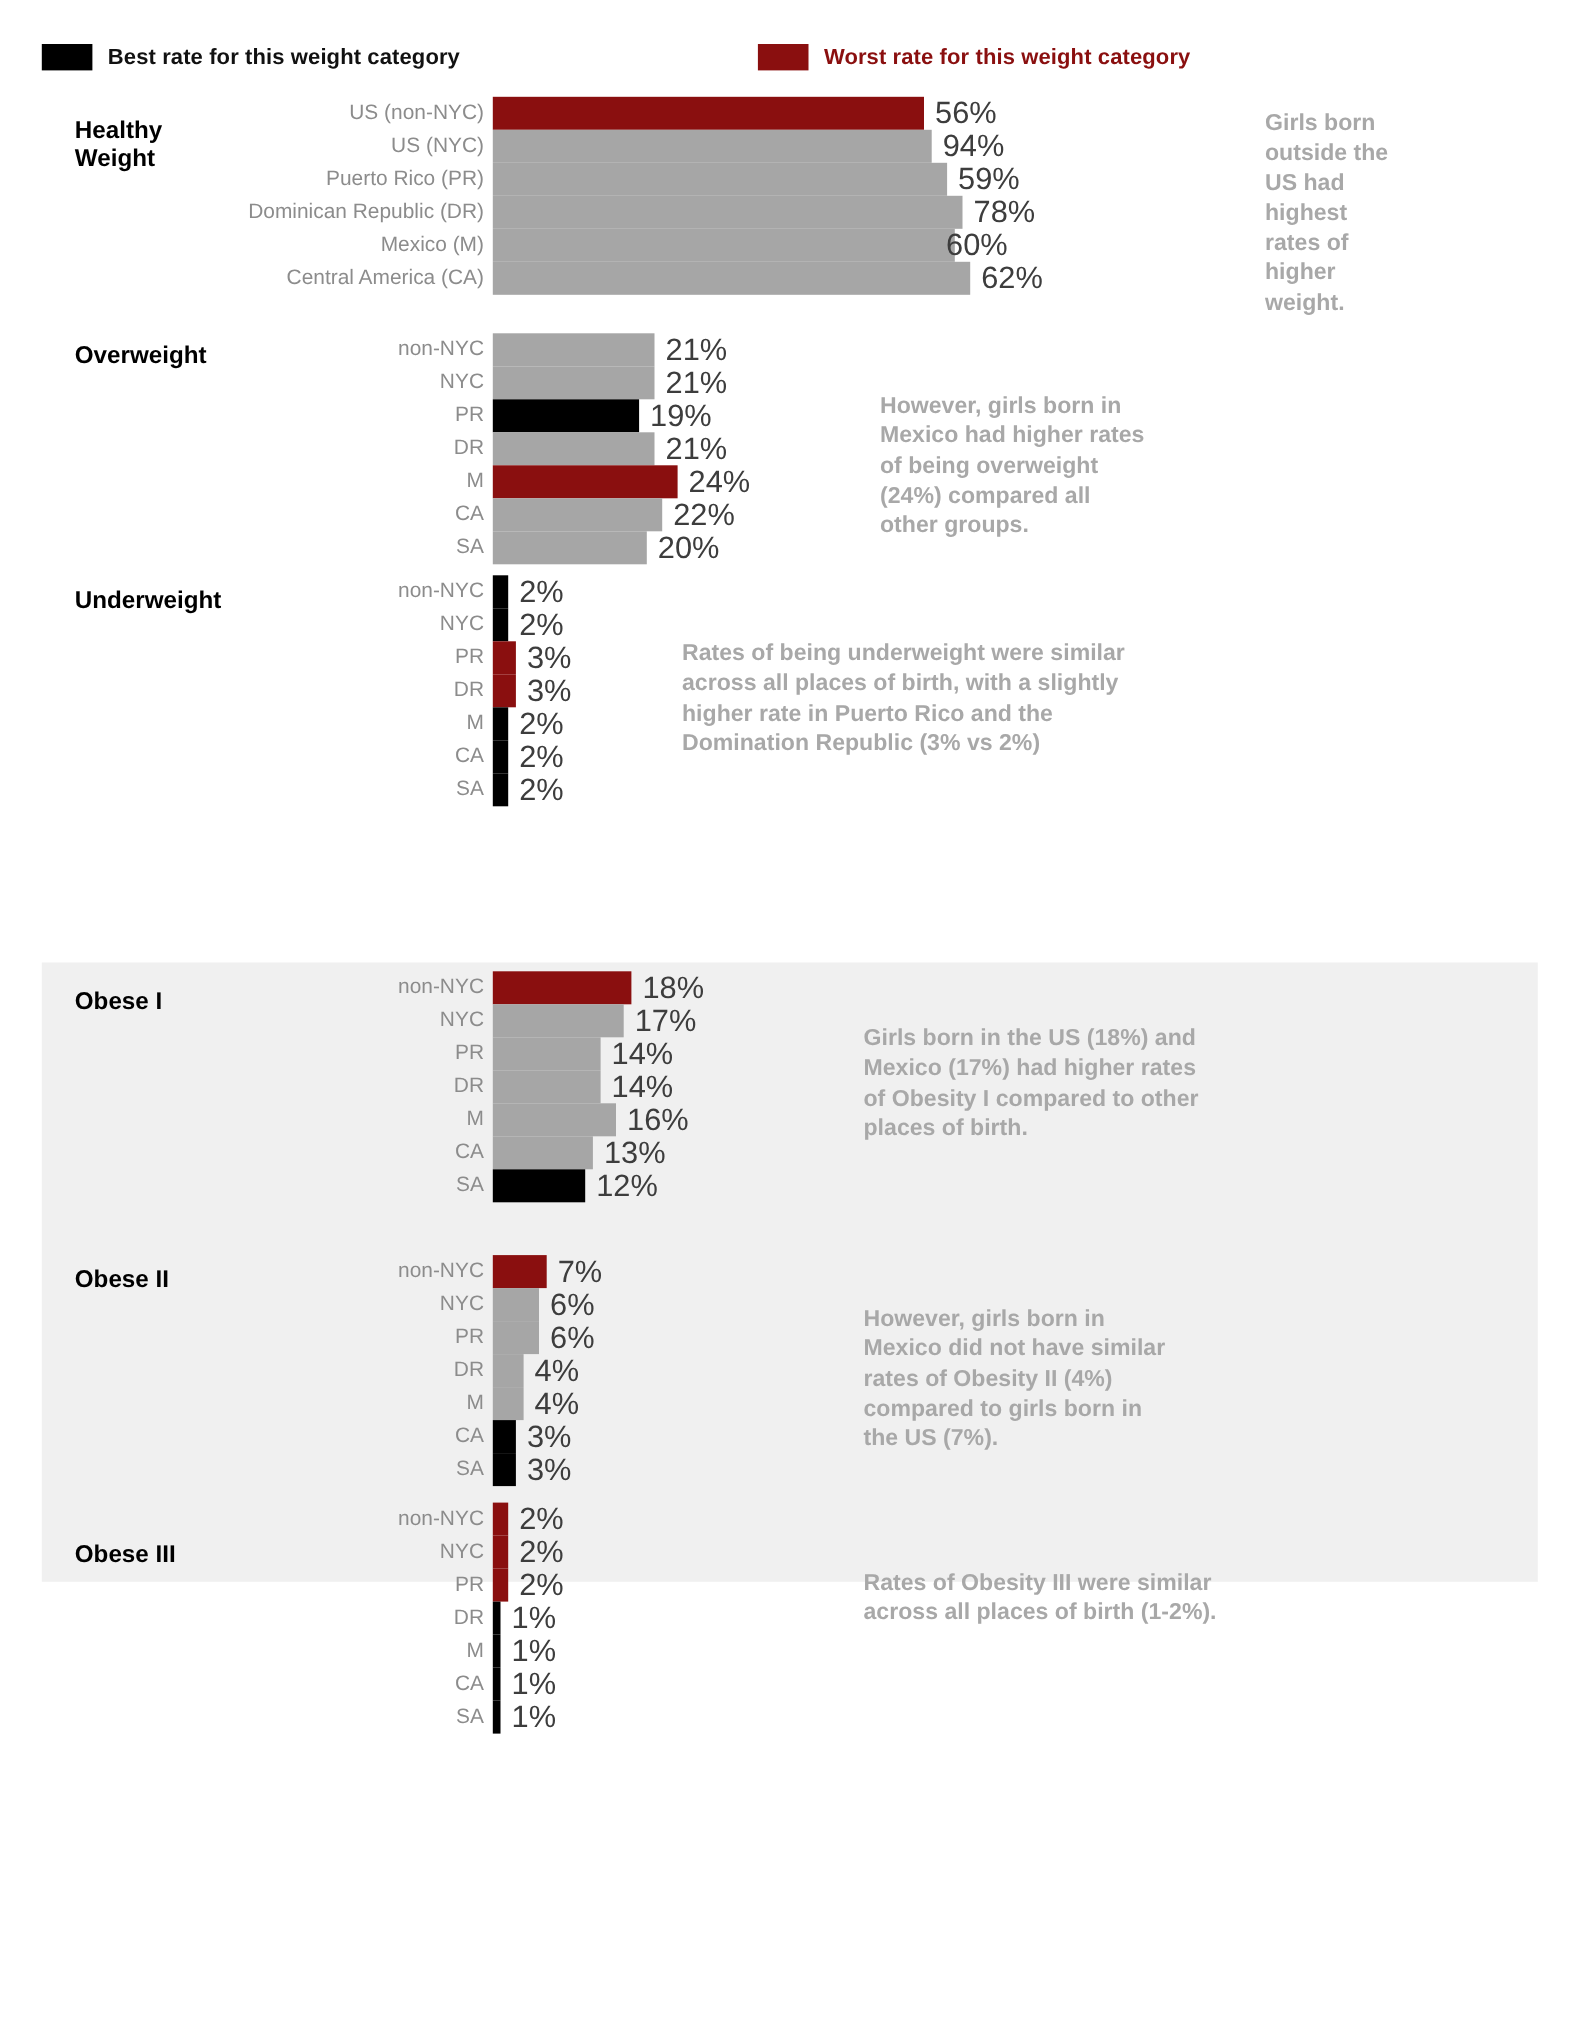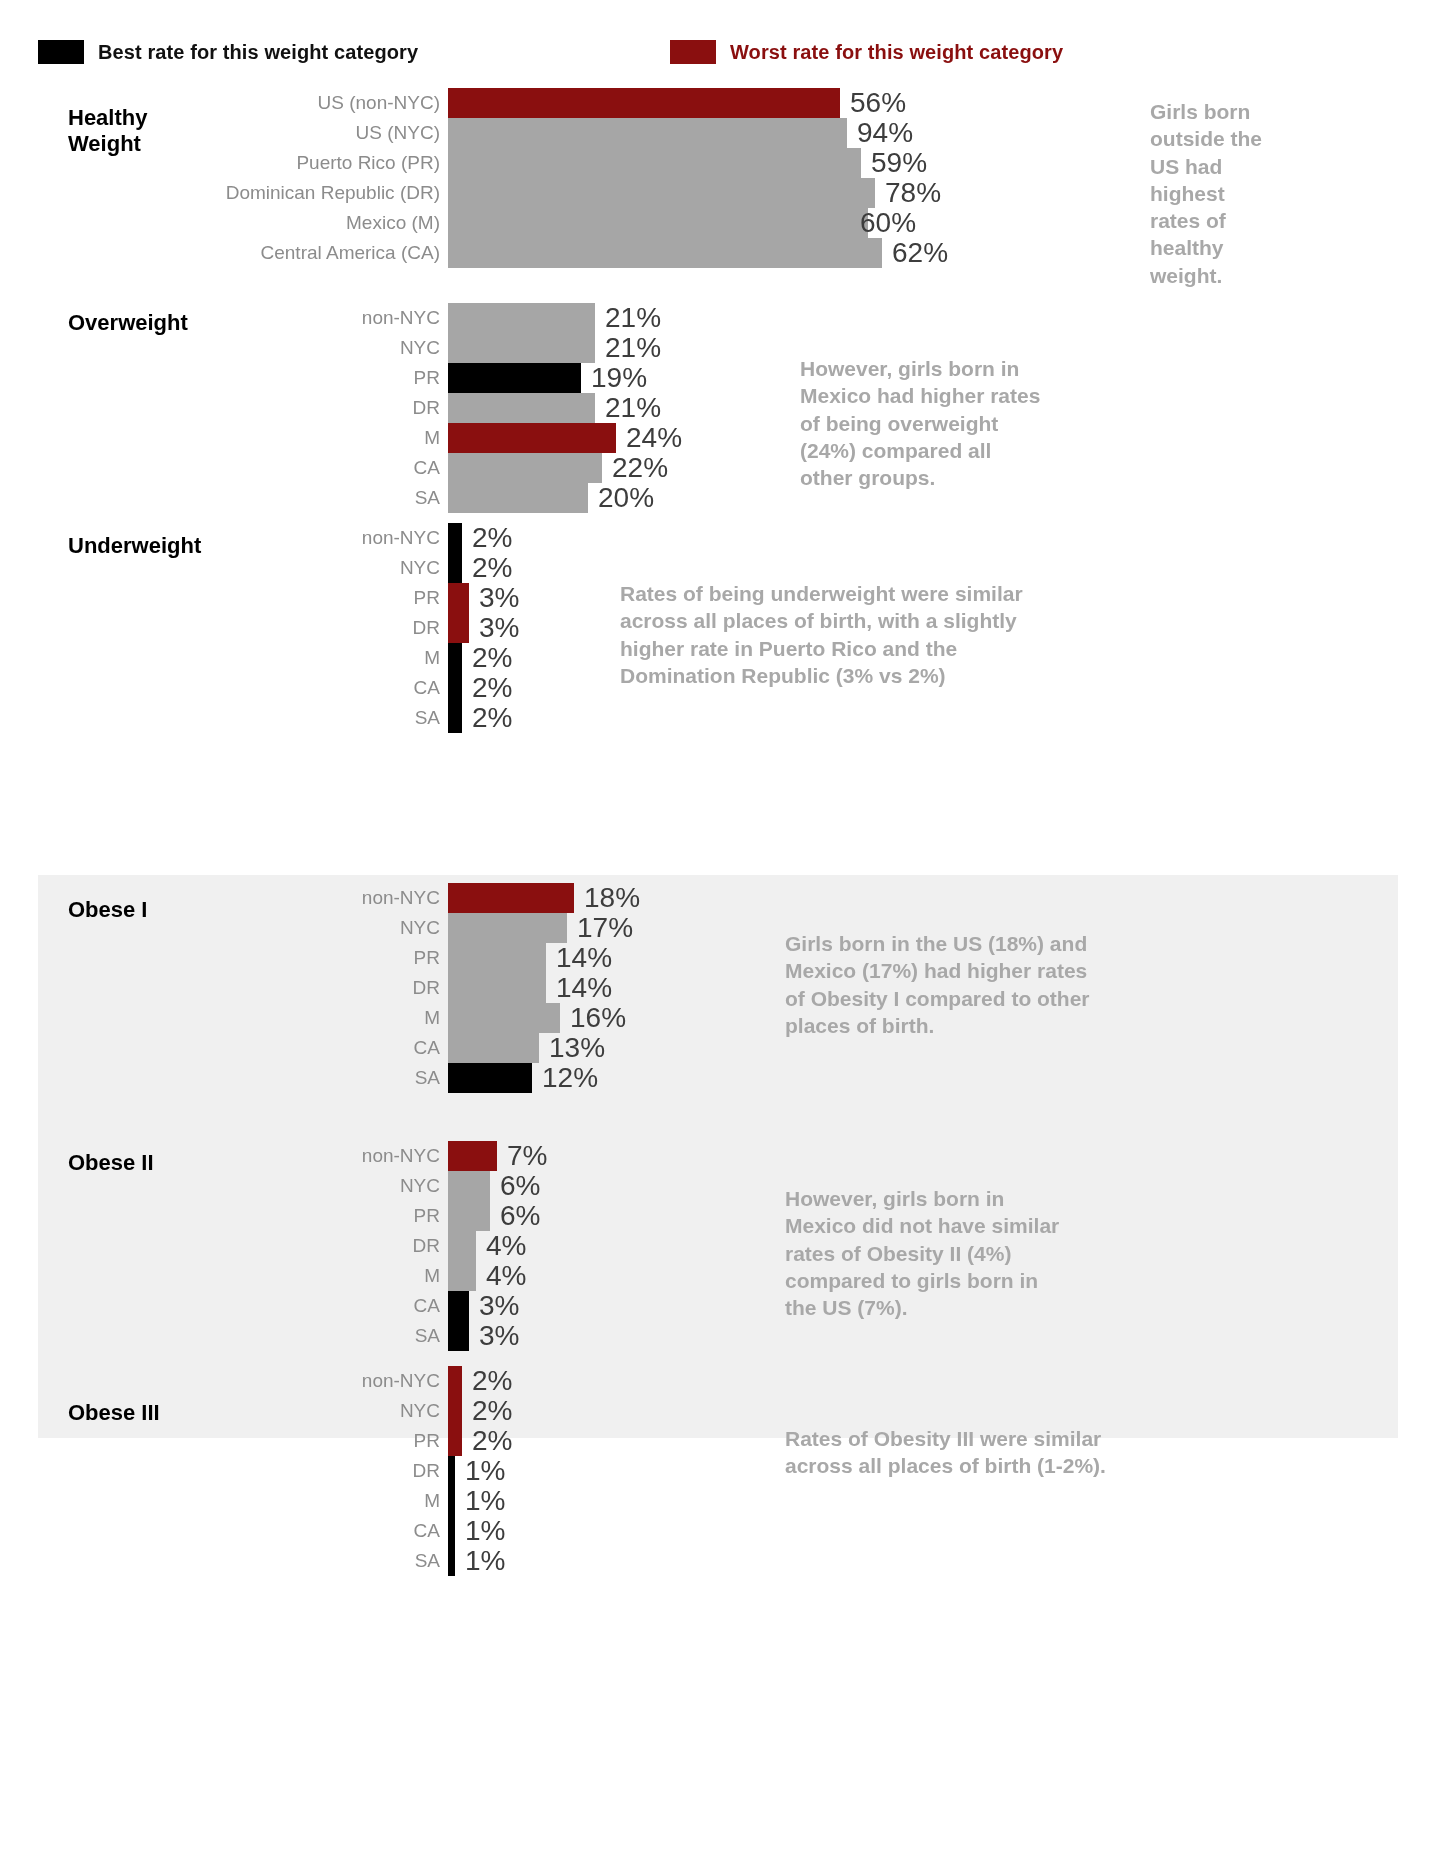--- a/index.html
+++ b/index.html
@@ -23,21 +23,21 @@
     width: 1432px;
     height: 40px;
   }
   .legend-entry {
     position: absolute;
     display: flex;
     align-items: center;
     gap: 14px;
   }
   .legend-entry.best  { left: 38px; top: 0; }
-  .legend-entry.worst { left: 670px; top: 0; }
+  .legend-entry.worst { left: 689px; top: 0; }
   .legend-swatch {
     width: 46px; height: 24px;
     display: inline-block;
     flex: 0 0 auto;
   }
   .legend-swatch.best  { background: #000000; }
   .legend-swatch.worst { background: #8a0f0f; }
   .legend-label {
     font-size: 20px;
     font-weight: bold;
@@ -176,21 +176,21 @@
             <div class="row-label">Central America (CA)</div>
             <div class="bar grey" style="width: 434px;"></div>
             <div class="bar-value" style="left: 844px;">62%</div>
           </div>
         </div>
         <div class="annotation" style="left: 1150px; top: 98px; width: 250px;">Girls born
 outside the
 US had
 highest
 rates of
-healthy
+higher
 weight.</div>
       </div>
       <div class="section" style="top: 0px;">
         <div class="section-title" style="top: 310px;">Overweight</div>
         <div class="rows" style="top: 303px;">
           <div class="row">
             <div class="row-label">non-NYC</div>
             <div class="bar grey" style="width: 147px;"></div>
             <div class="bar-value" style="left: 557px;">21%</div>
           </div>

